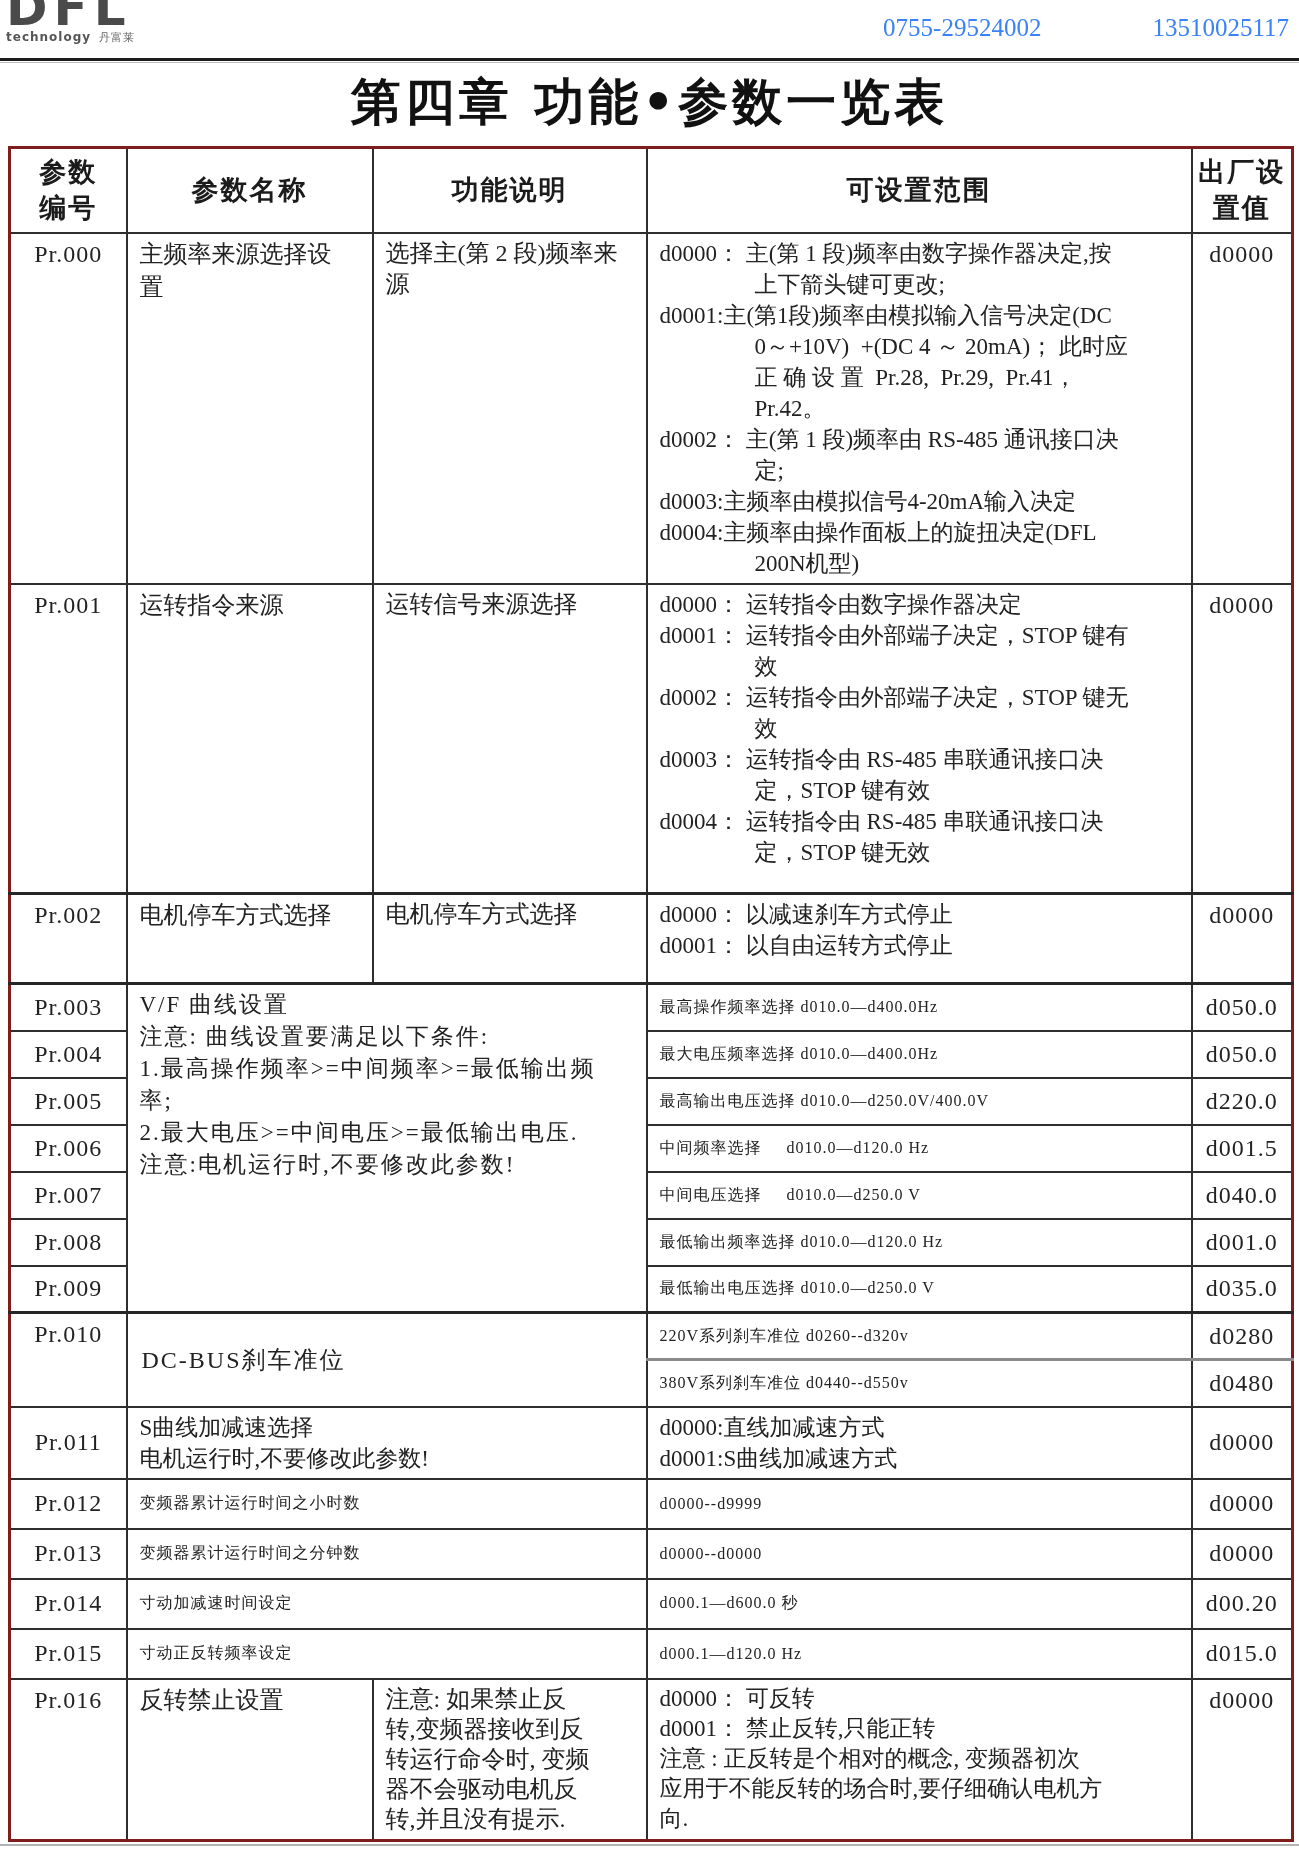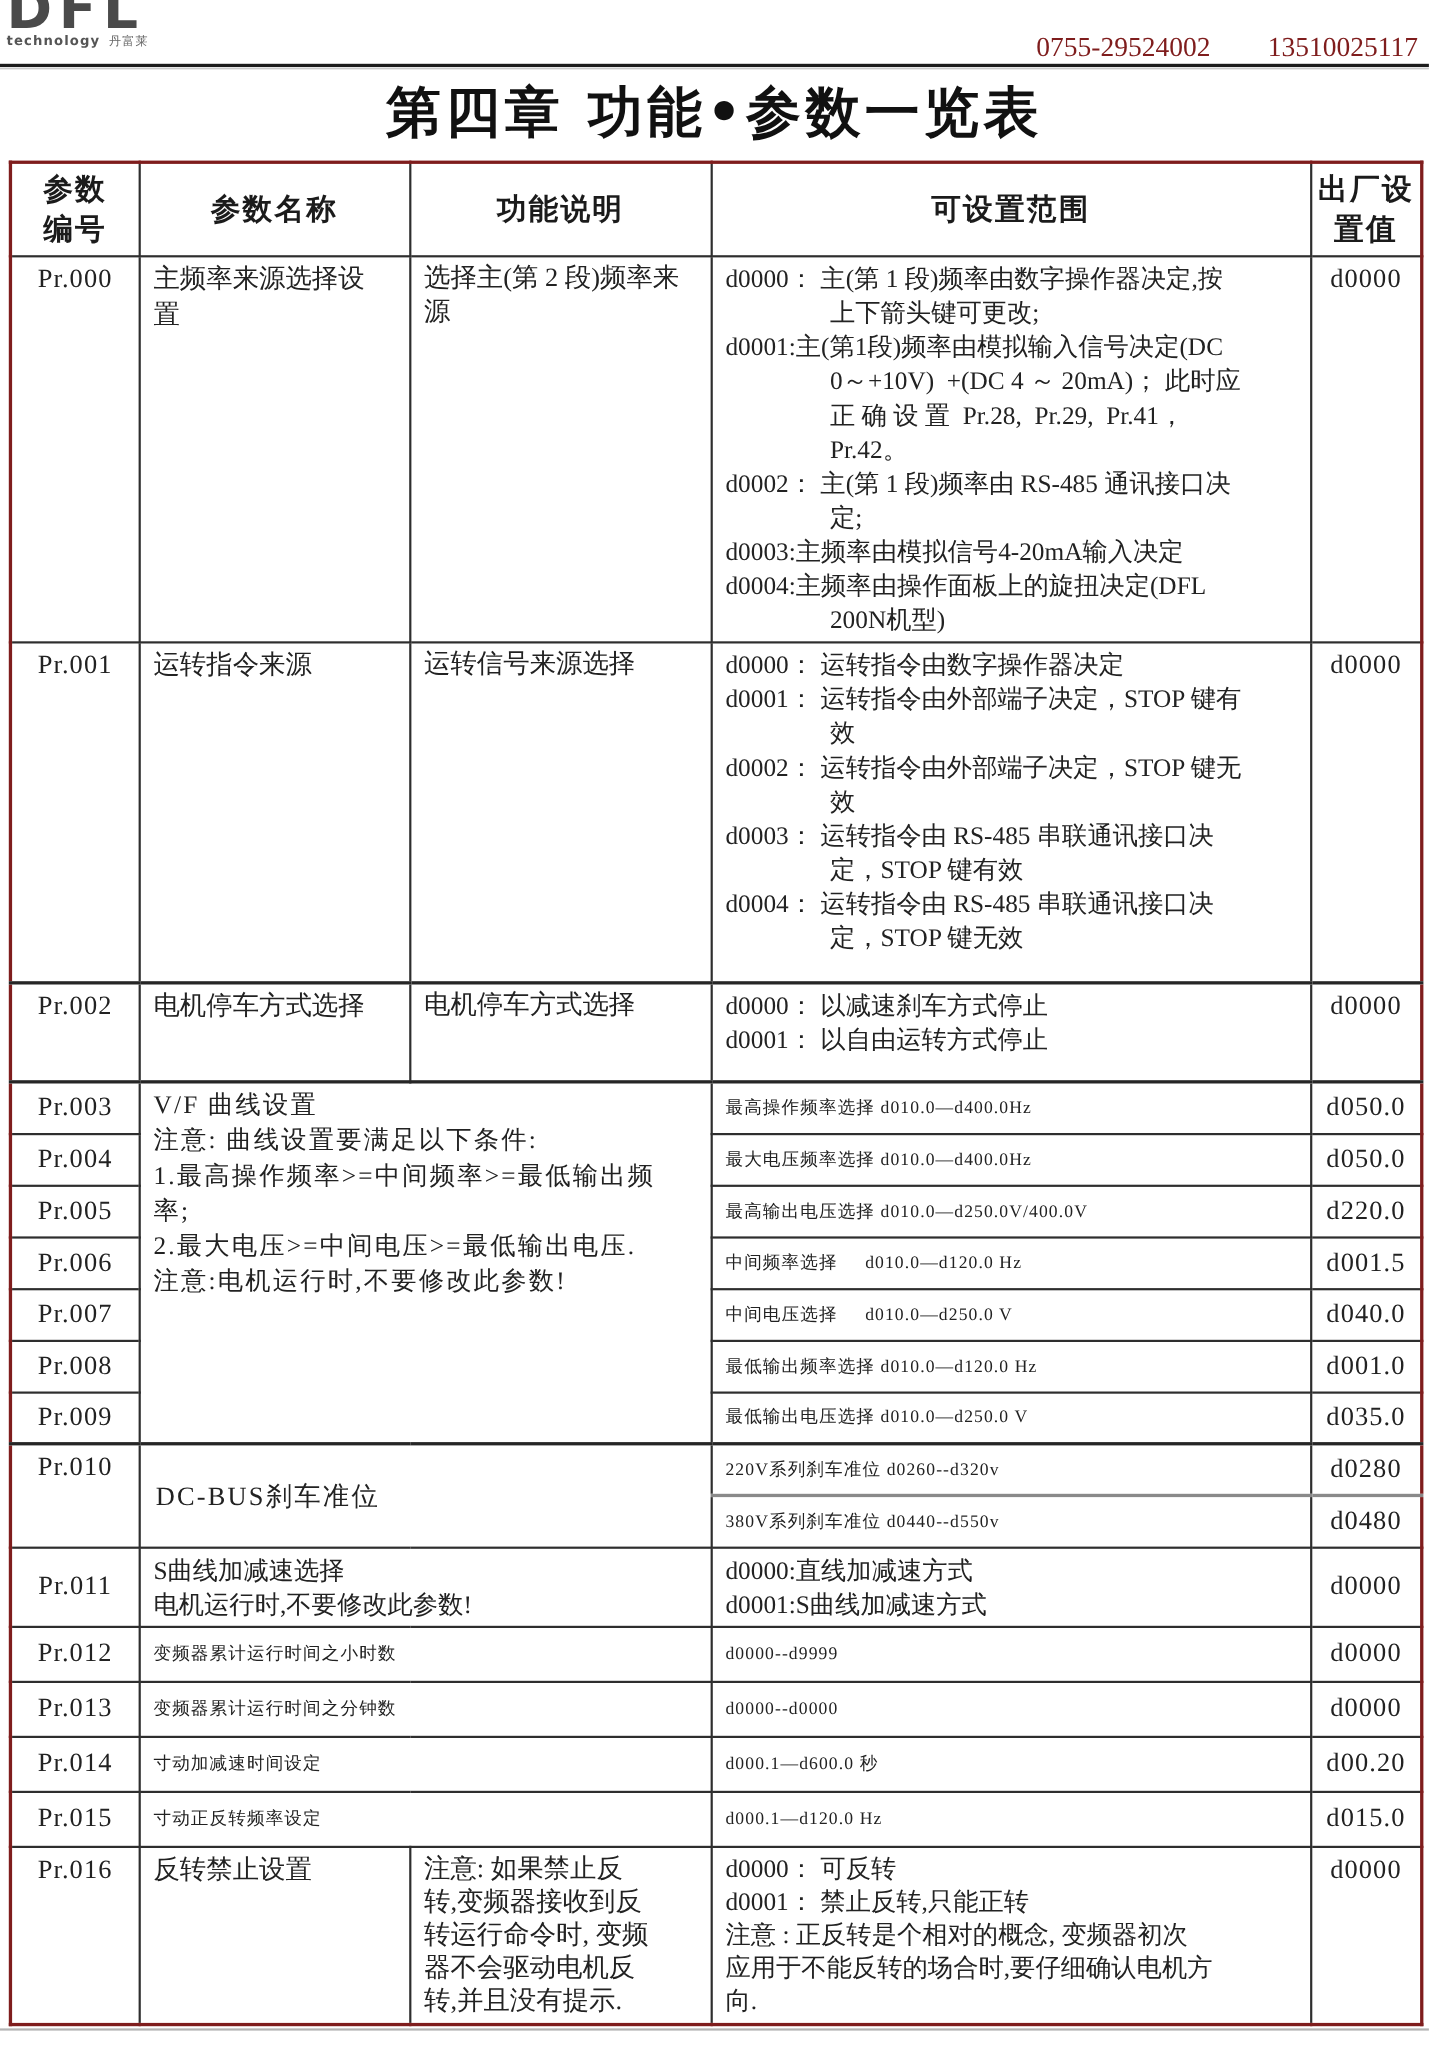--- a/index.html
+++ b/index.html
@@ -13,22 +13,22 @@
   .hdr { position:relative; height:58px; width:100%; }
   .logo-wrap { position:absolute; left:6px; top:-16px; height:66px; overflow:hidden; }
   .logo-text {
     font-family:"DejaVu Sans","Liberation Sans",sans-serif;
     font-weight:900; font-size:50px; line-height:48px;
     color:#4a4a4a; letter-spacing:6px;
   }
   .logo-sub { font-family:"DejaVu Sans","Liberation Sans",sans-serif;
     font-size:12px; font-weight:700; color:#555; letter-spacing:1px; margin-top:-2px; }
   .logo-sub .cn { font-size:11px; font-weight:400; margin-left:8px; color:#666; }
-  .phones { position:absolute; right:10px; bottom:0; display:flex; gap:52px;
-    font-size:25px; color:#7f1d1d; }
+  .phones { position:absolute; right:10px; bottom:16px; display:flex; gap:111px;
+    font-size:25px; color:#3b82f6; }
   .hrule { width:100%; height:3px; background:#1c1c1c; }
   .hrule2 { width:100%; height:1px; background:#bdbdbd; margin-top:1px; }
   
   .title {
     text-align:center; margin-top:6px;
     font-family:"DejaVu Sans","Liberation Sans",sans-serif;
     font-weight:700; font-size:50px; letter-spacing:4px; color:#111;
   }
   
   table.params {

